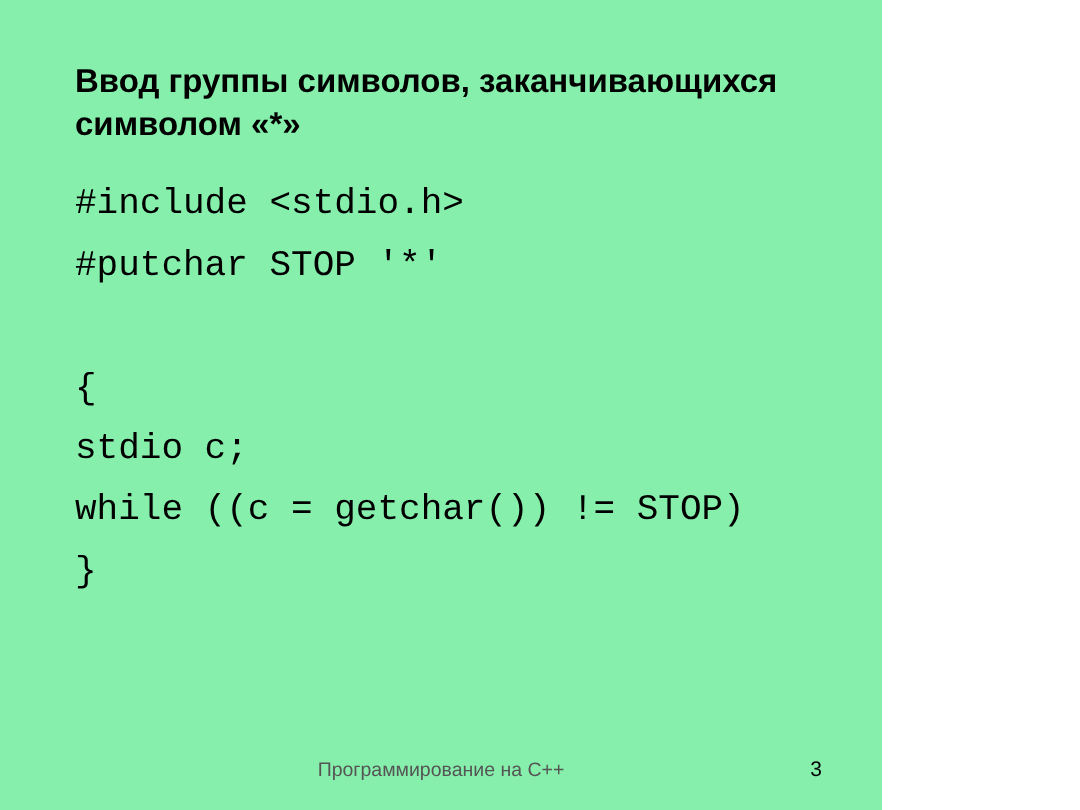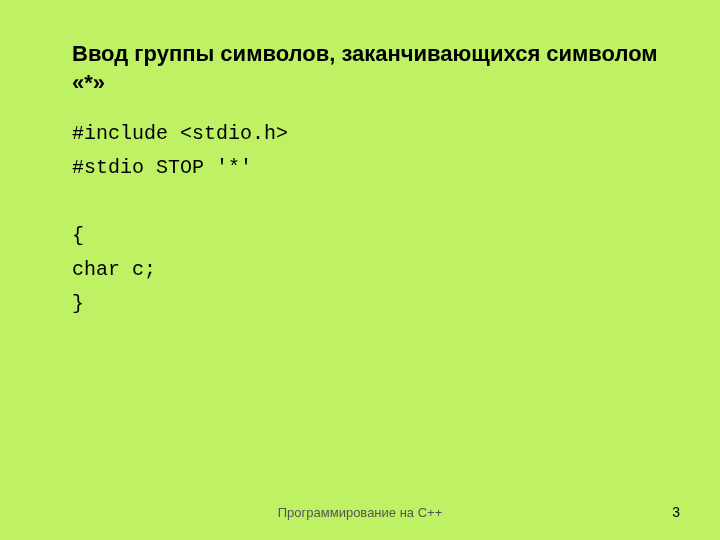--- a/index.html
+++ b/index.html
@@ -11,39 +11,39 @@
     body {
       width: 720px;
       height: 540px;
       background: #ffffff;
       font-family: Arial, sans-serif;
       position: relative;
       overflow: hidden;
     }
 
     .slide-container {
-      width: 720px;
+      width: 588px;
       height: 540px;
-      background: #bef264;
+      background: #86efac;
       position: relative;
-      padding: 40px 50px 50px 72px;
+      padding: 40px 50px 50px 50px;
     }
 
     .title-text {
       font-family: Arial, sans-serif;
       font-size: 22px;
       font-weight: bold;
       color: #000000;
       line-height: 1.3;
       margin-bottom: 20px;
     }
 
     .code-block {
       font-family: 'Courier New', Courier, monospace;
-      font-size: 20px;
+      font-size: 24px;
       color: #000000;
       line-height: 1.7;
       margin-bottom: 8px;
     }
 
     .code-line {
       display: block;
       white-space: pre;
     }
 
@@ -80,24 +80,25 @@
   </style>
 </head>
 <body>
 
 <div class="slide-container">
 
   <div class="title-text">Ввод группы символов, заканчивающихся символом «*»</div>
 
   <div class="code-block">
     <span class="code-line">#include &lt;stdio.h&gt;</span>
-    <span class="code-line">#stdio STOP '*'</span>
+    <span class="code-line">#putchar STOP '*'</span>
     <span class="code-line">&nbsp;</span>
     <span class="code-line">{</span>
-    <span class="code-line">char c;</span>
+    <span class="code-line">stdio c;</span>
+    <span class="code-line">while ((c = getchar()) != STOP)</span>
     <span class="code-line">}</span>
   </div>
 
   <div class="footer">
     <span class="footer-text">Программирование на С++</span>
   </div>
 
   <div class="page-number">3</div>
 
 </div>

